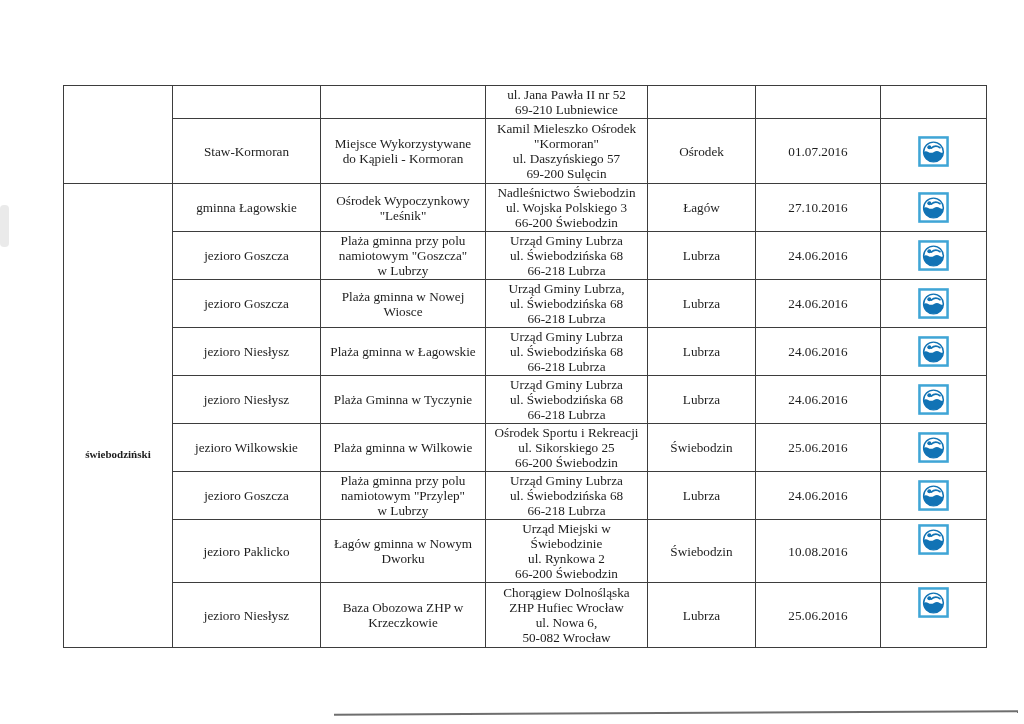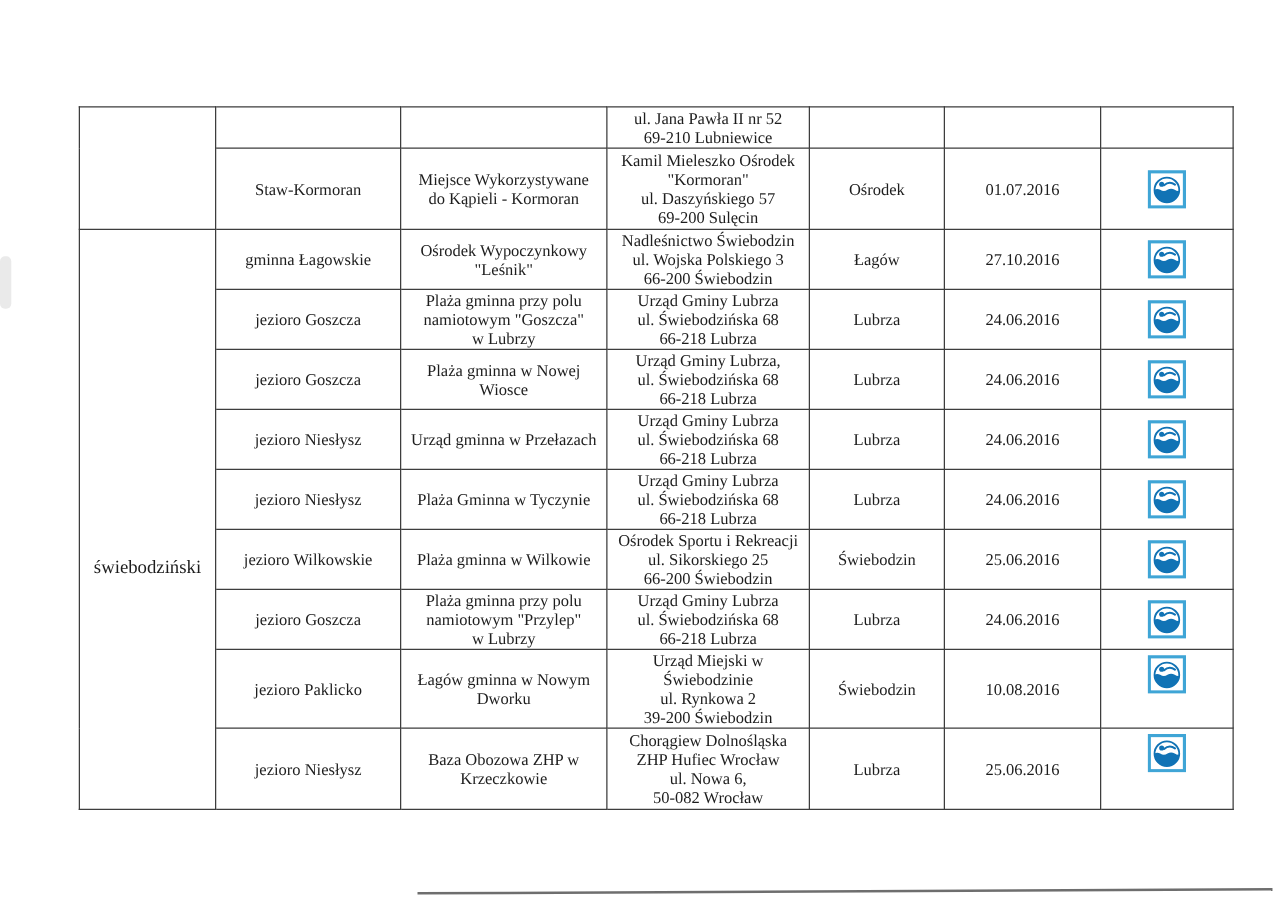--- a/index.html
+++ b/index.html
@@ -21,21 +21,21 @@
   }
   td{
     border:1px solid var(--line);
     text-align:center;vertical-align:middle;
     padding:1px 4px;
     font-size:13.2px;line-height:15px;
     white-space:pre-line;
     overflow:hidden;
   }
   td.group{
-    font-weight:normal;font-size:15px;
+    font-weight:bold;font-size:11px;
   }
   td.group.pad-down{padding-top:78px;}
   td.icon-cell{padding:0;}
   td.icon-top{vertical-align:top;padding-top:4px;}
   svg.swim{width:31px;height:31px;display:inline-block;vertical-align:middle;}
   .scan-line{
     position:absolute;left:334px;top:712px;width:684px;height:2px;
     background:#555;transform:rotate(-0.28deg);opacity:.85;
   }
   .scan-smudge{
@@ -135,21 +135,21 @@
 ul. Świebodzińska 68
 66-218 Lubrza</td>
         <td>Lubrza</td>
         <td>24.06.2016</td>
         <td class="icon-cell"><svg class="swim" viewBox="0 0 32 32">
               <use href="#swim-glyph"></use>
             </svg></td>
       </tr>
       <tr style="height:45px">
         <td>jezioro Niesłysz</td>
-        <td>Urząd gminna w Przełazach</td>
+        <td>Plaża gminna w Łagowskie</td>
         <td>Urząd Gminy Lubrza
 ul. Świebodzińska 68
 66-218 Lubrza</td>
         <td>Lubrza</td>
         <td>24.06.2016</td>
         <td class="icon-cell"><svg class="swim" viewBox="0 0 32 32">
               <use href="#swim-glyph"></use>
             </svg></td>
       </tr>
       <tr style="height:48px">
@@ -190,21 +190,21 @@
               <use href="#swim-glyph"></use>
             </svg></td>
       </tr>
       <tr style="height:62px">
         <td>jezioro Paklicko</td>
         <td>Łagów gminna w Nowym
 Dworku</td>
         <td>Urząd Miejski w
 Świebodzinie
 ul. Rynkowa 2
-39-200 Świebodzin</td>
+66-200 Świebodzin</td>
         <td>Świebodzin</td>
         <td>10.08.2016</td>
         <td class="icon-cell icon-top"><svg class="swim" viewBox="0 0 32 32">
               <use href="#swim-glyph"></use>
             </svg></td>
       </tr>
       <tr style="height:65px">
         <td>jezioro Niesłysz</td>
         <td>Baza Obozowa ZHP w
 Krzeczkowie</td>

